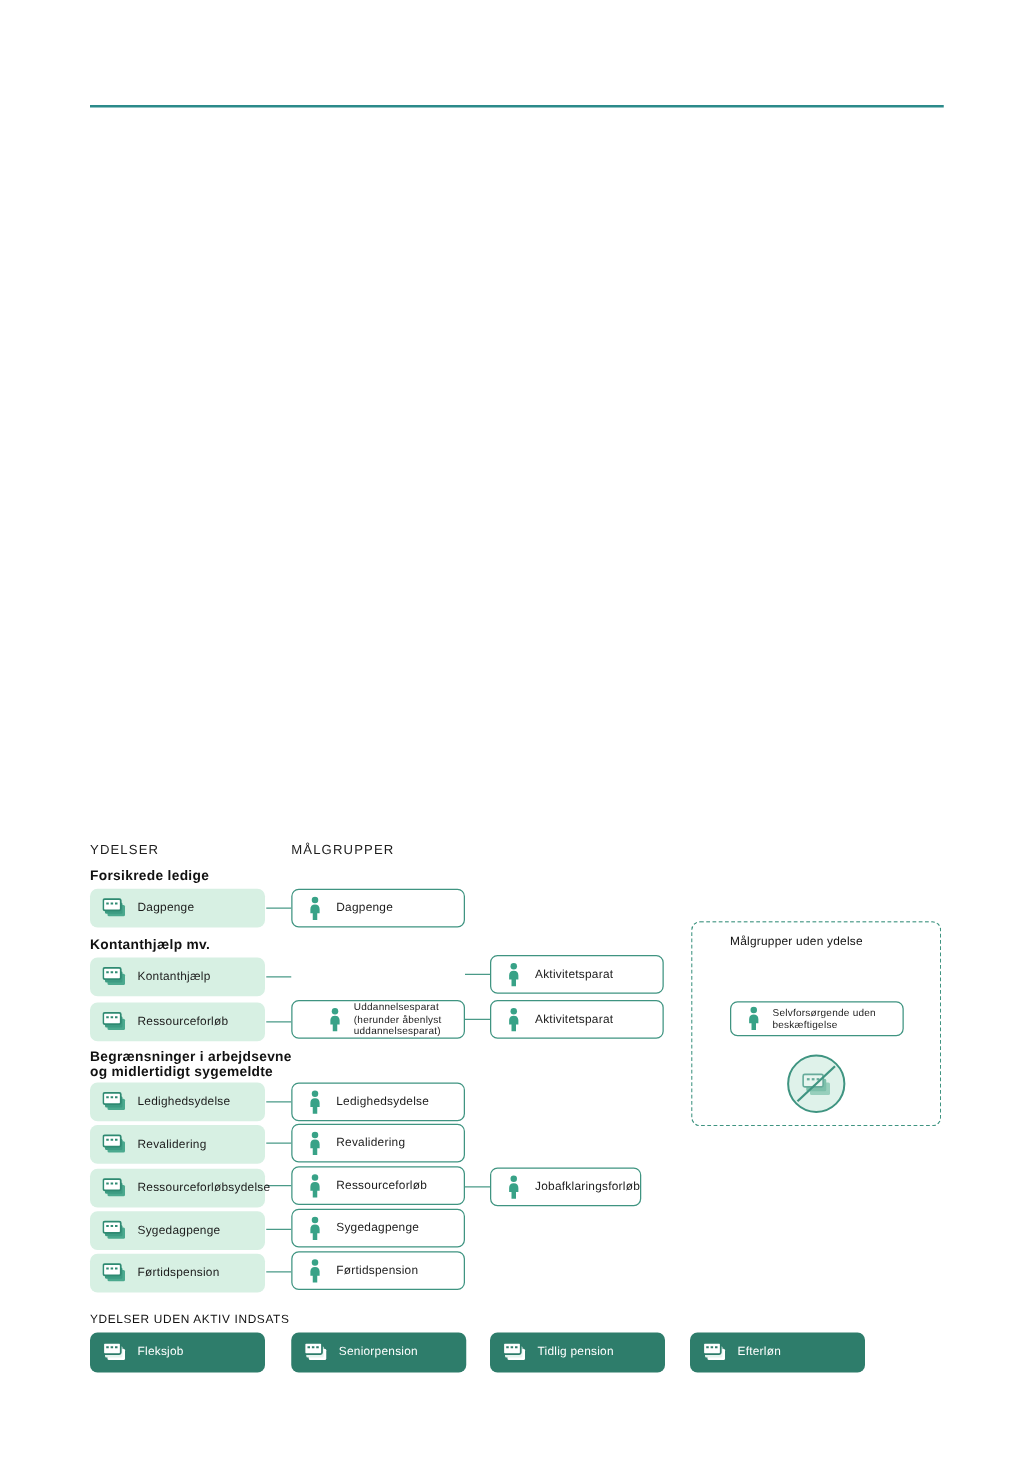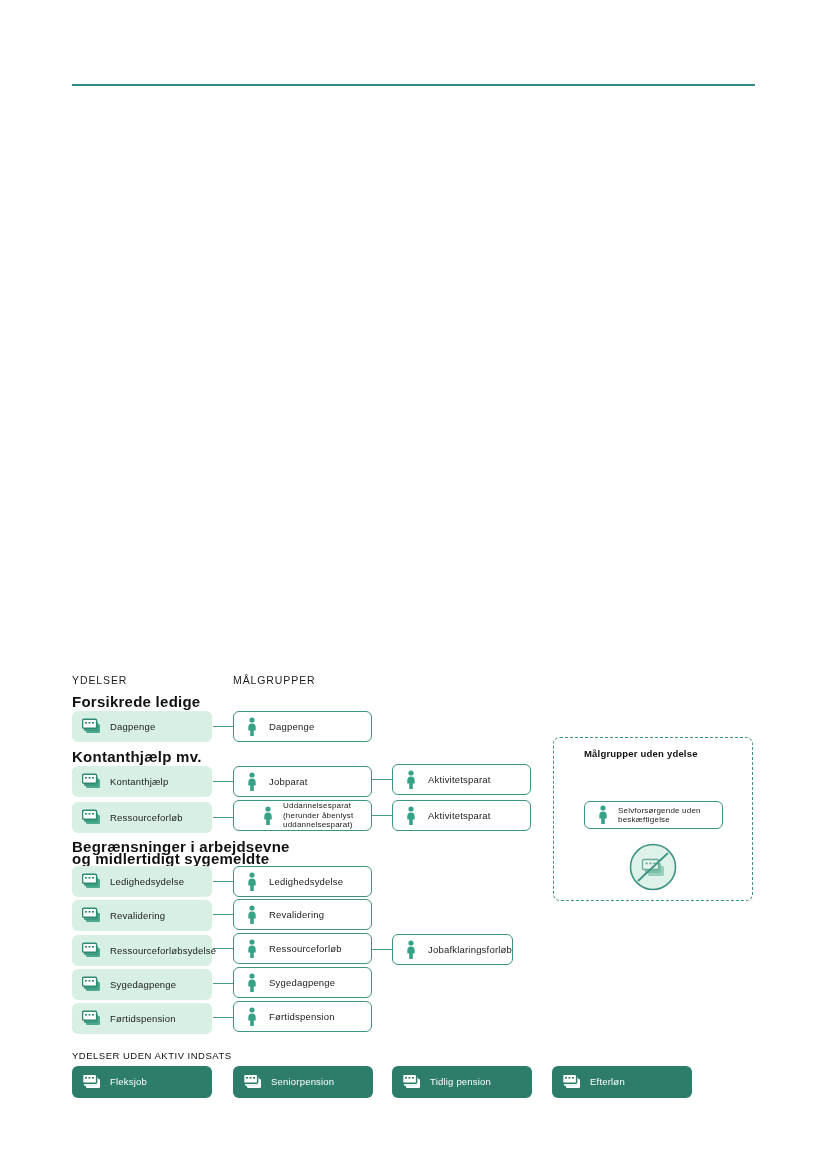--- a/index.html
+++ b/index.html
@@ -28,21 +28,21 @@
     font-weight: 400;
     letter-spacing: 0.9px;
     color: #1d1d1d;
   }
   .col-head.ydelser   { left: 72px;  top: 674px; }
   .col-head.maal      { left: 233px; top: 674px; }
 
   
   .group-label {
     position: absolute;
-    font-size: 15px;
+    font-size: 11px;
     font-weight: bold;
     letter-spacing: 0.25px;
     color: #111;
     line-height: 11.5px;
     white-space: pre-line;
   }
 
   
   .box {
     position: absolute;
@@ -97,21 +97,21 @@
     left: 553px; top: 737px;
     width: 200px; height: 164px;
     border: 1.4px dashed #3f9481;
     border-radius: 7px;
     background: #ffffff;
   }
   .dashed-title {
     position: absolute;
     left: 584px; top: 748px;
     font-size: 9.5px;
-    font-weight: bold;
+    font-weight: normal;
     letter-spacing: 0.2px;
     color: #111;
   }
 
   
   .no-money {
     position: absolute;
     left: 629px; top: 843px;
     width: 48px; height: 48px;
   }
@@ -267,29 +267,20 @@
   <div class="box maalgruppe" style="left:233px; top:711px; width:139px; height:31px;">
     <span class="ico">
       <svg width="12" height="20" viewBox="0 0 12 20">
         <circle cx="6" cy="3" r="2.6" fill="#38a287"></circle>
         <path d="M6 6.6c-2.5 0-3.7 1.5-3.7 3.8v3.2h1.9V19h3.6v-5.4h1.9v-3.2C9.7 8.1 8.5 6.6 6 6.6z" fill="#38a287"></path>
       </svg>
     </span>
     <span class="lbl">Dagpenge</span>
   </div>
 
-  <div class="box maalgruppe" style="left:233px; top:766px; width:139px; height:31px;">
-    <span class="ico">
-      <svg width="12" height="20" viewBox="0 0 12 20">
-        <circle cx="6" cy="3" r="2.6" fill="#38a287"></circle>
-        <path d="M6 6.6c-2.5 0-3.7 1.5-3.7 3.8v3.2h1.9V19h3.6v-5.4h1.9v-3.2C9.7 8.1 8.5 6.6 6 6.6z" fill="#38a287"></path>
-      </svg>
-    </span>
-    <span class="lbl">Jobparat</span>
-  </div>
 
   <div class="box maalgruppe" style="left:233px; top:800px; width:139px; height:31px; font-size:8px;padding-left:26px;">
     <span class="ico">
       <svg width="12" height="20" viewBox="0 0 12 20">
         <circle cx="6" cy="3" r="2.6" fill="#38a287"></circle>
         <path d="M6 6.6c-2.5 0-3.7 1.5-3.7 3.8v3.2h1.9V19h3.6v-5.4h1.9v-3.2C9.7 8.1 8.5 6.6 6 6.6z" fill="#38a287"></path>
       </svg>
     </span>
     <span class="lbl" style="line-height:9.5px; margin-left:8px;">Uddannelsesparat (herunder åbenlyst uddannelsesparat)</span>
   </div>

